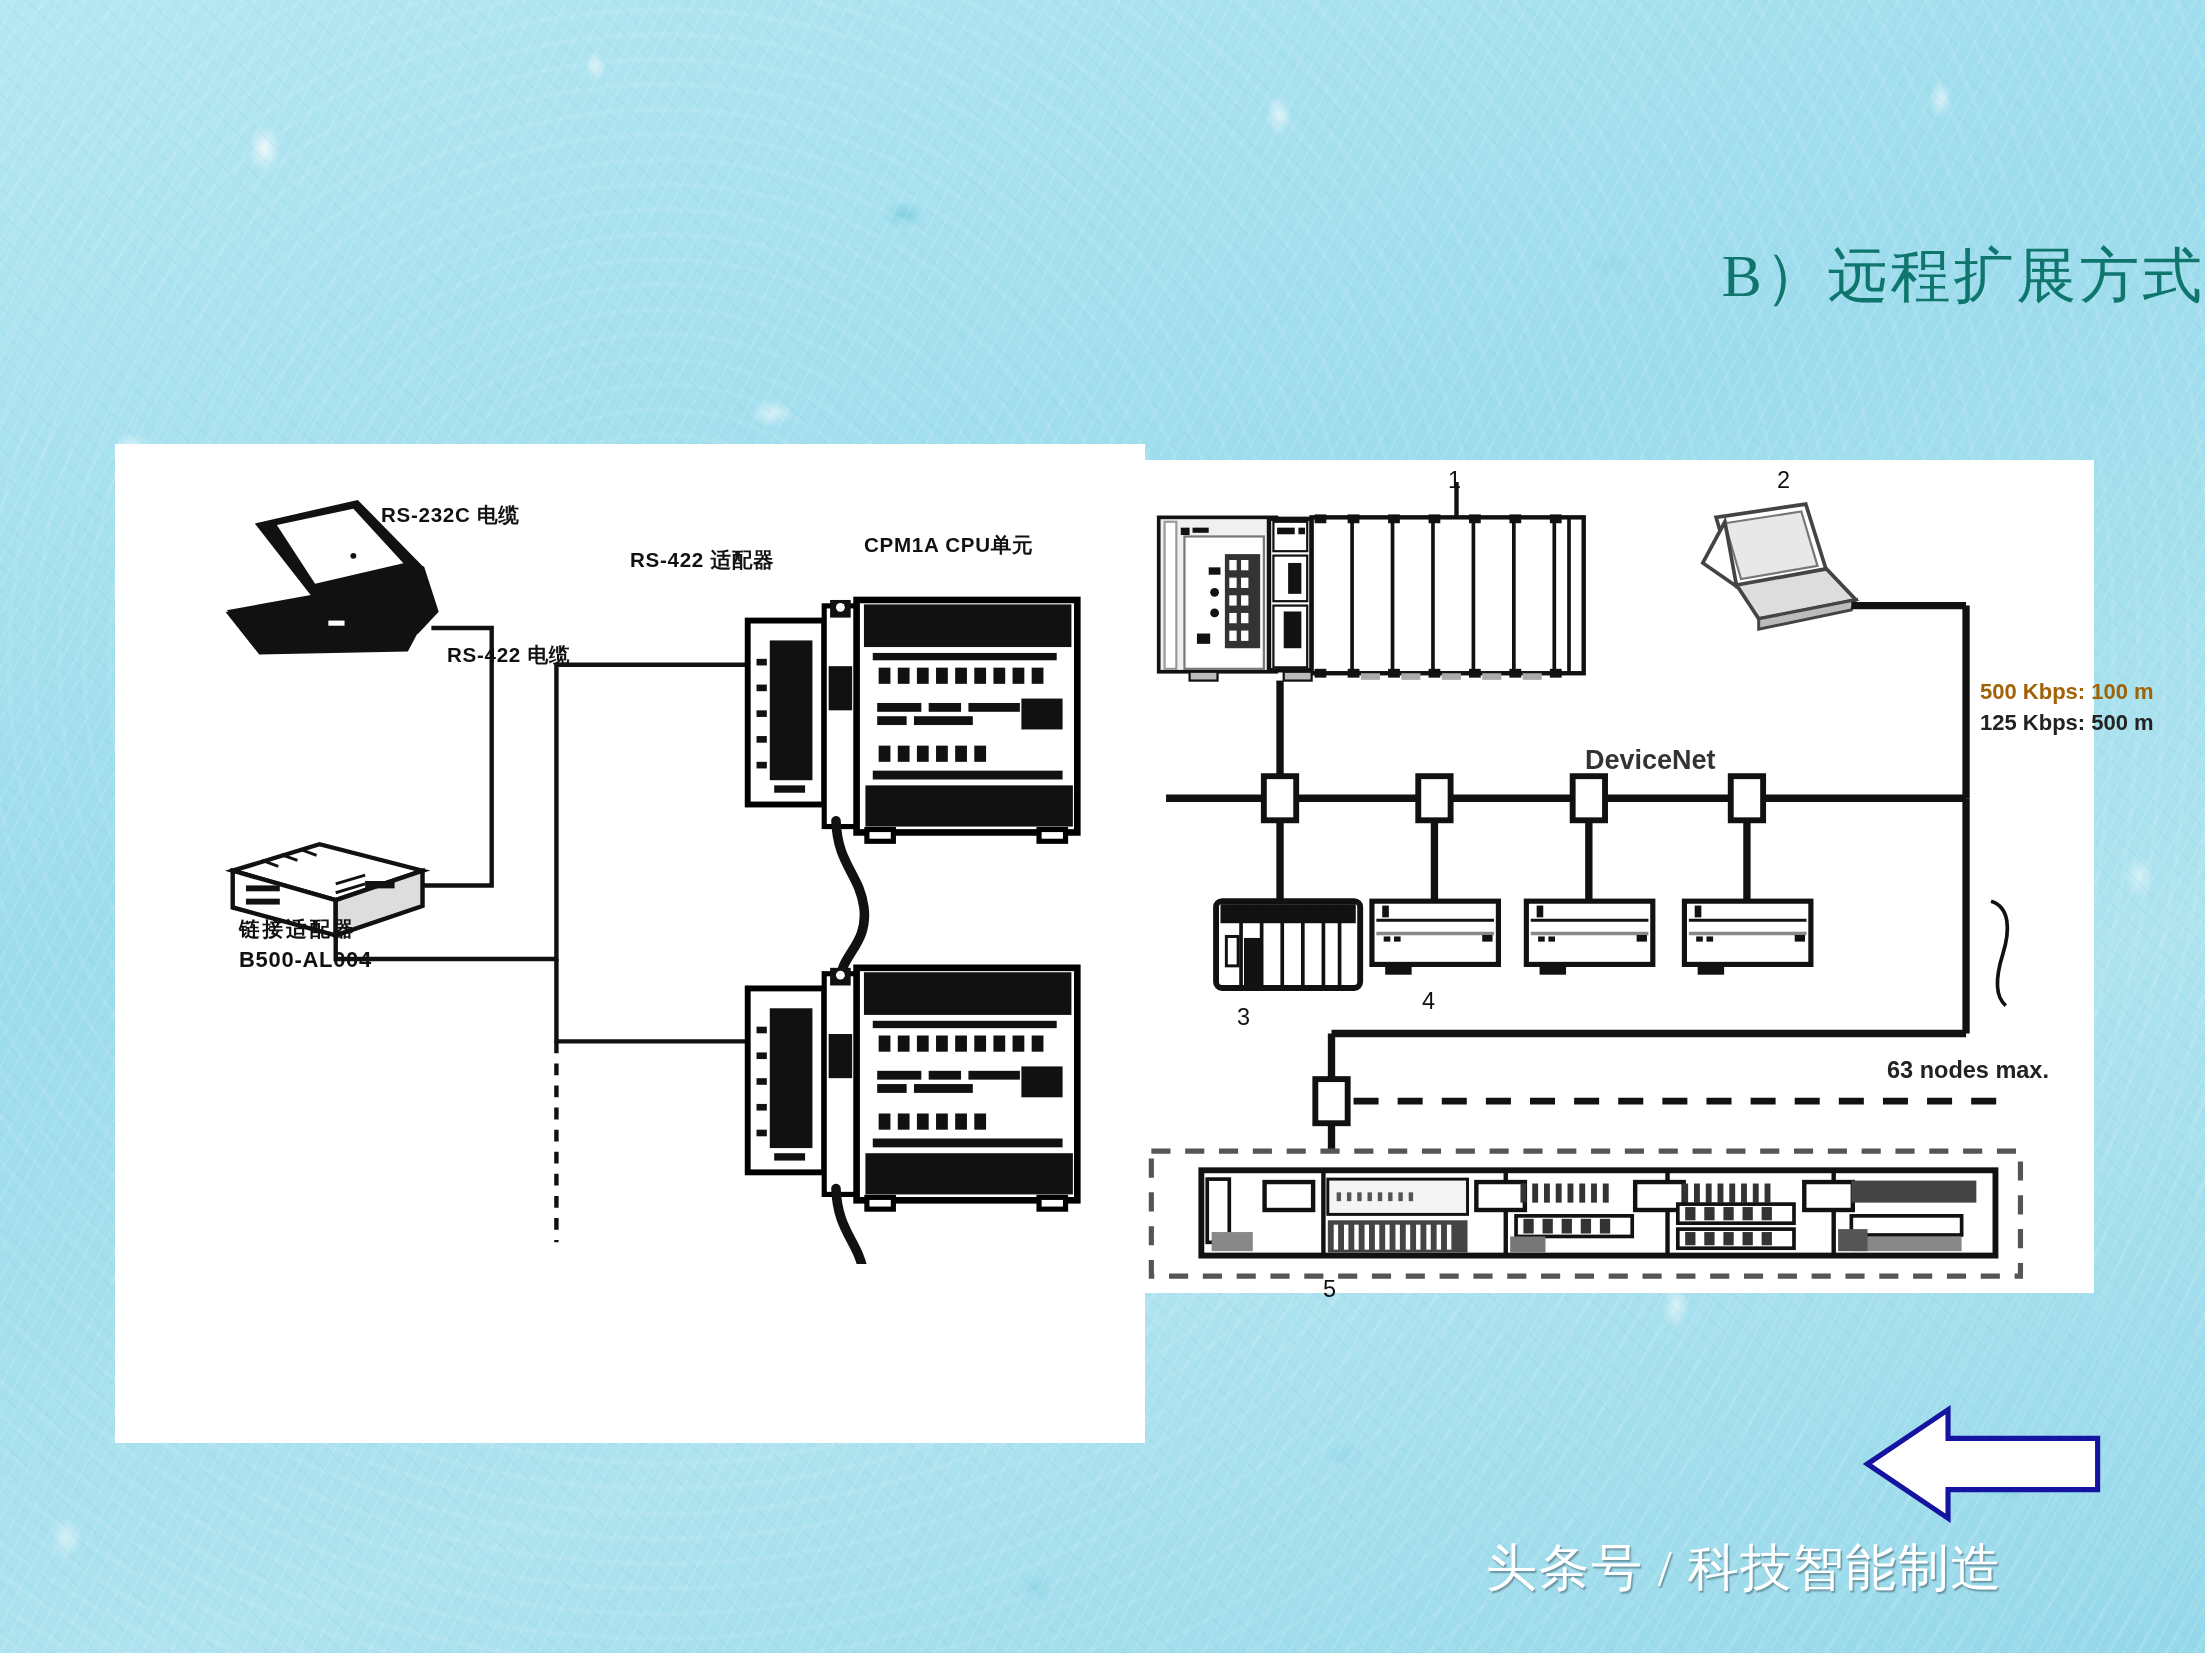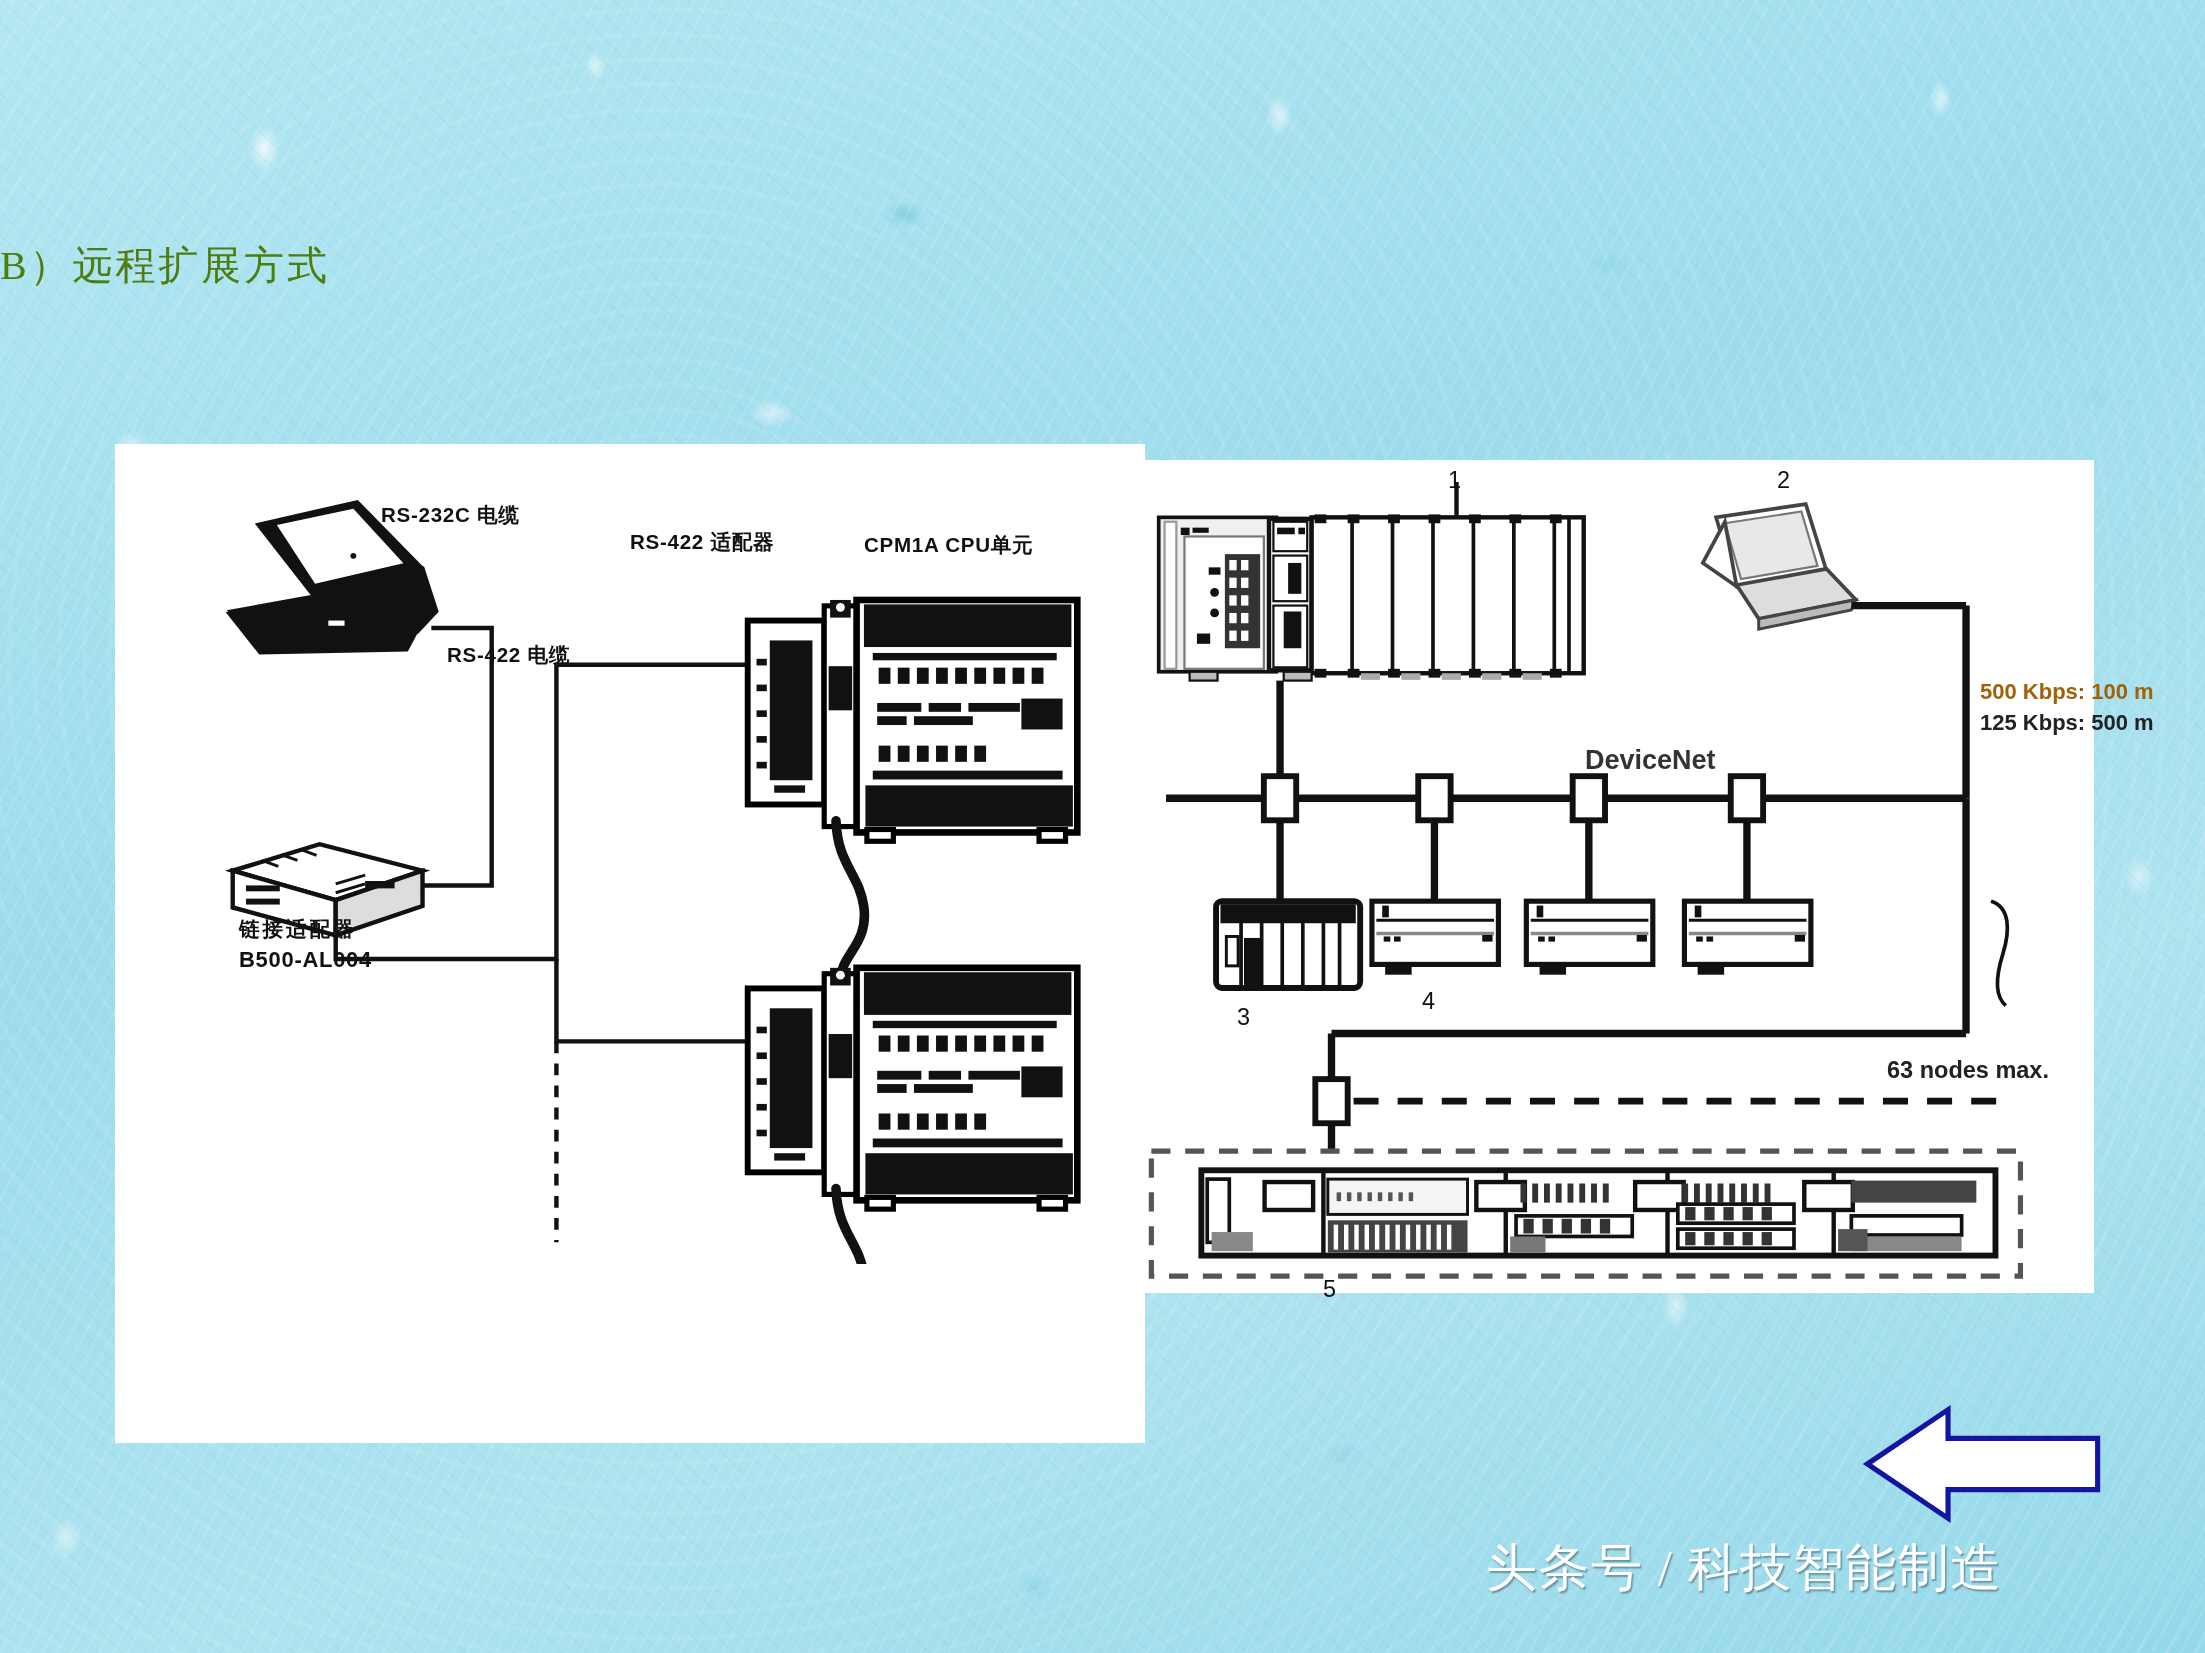--- a/index.html
+++ b/index.html
@@ -50,24 +50,24 @@
     content:"";position:absolute;inset:0;
     background-image:
       repeating-linear-gradient(118deg, rgba(255,255,255,.10) 0 2.2px, rgba(255,255,255,0) 2.2px 12.5px),
       repeating-linear-gradient(44deg, rgba(110,195,215,.12) 0 1.5px, rgba(110,195,215,0) 1.5px 17px),
       repeating-radial-gradient(circle at 30% 40%, rgba(255,255,255,.07) 0 4.4px, rgba(255,255,255,0) 4.4px 25px);
   }
 
   
   #title{
     position:absolute;left:0;right:0;top:246px;
-    text-align:left;
+    text-align:right;
     font-family:"Liberation Serif","DejaVu Serif",serif;
-    font-size:40px;line-height:1;
-    color:#4d7c0f;
+    font-size:60px;line-height:1;
+    color:#0f766e;
     letter-spacing:2.9px;
     white-space:nowrap;
   }
 
   
   .panel{position:absolute;background:#ffffff;}
   #panel-left{left:115px;top:444px;width:1030px;height:999px;}
   #panel-right{left:1144px;top:460px;width:950px;height:833px;}
 
   .fig{position:absolute;inset:0;}
@@ -188,21 +188,21 @@
     <g transform="translate(860,212)">
       <use href="#cpm1a"></use>
     </g>
     <g transform="translate(860,712)">
       <use href="#cpm1a"></use>
     </g>
   </svg>
 
   <div class="lbl lbl-b" style="left:266px;top:57px;font-size:20.6px;letter-spacing:0.7px;">RS-232C 电缆</div>
   <div class="lbl lbl-b" style="left:332px;top:197px;font-size:20.6px;letter-spacing:0.7px;">RS-422 电缆</div>
-  <div class="lbl lbl-b" style="left:515px;top:84px;font-size:20.6px;letter-spacing:0.7px;">RS-422 适配器</div>
+  <div class="lbl lbl-b" style="left:515px;top:102px;font-size:20.6px;letter-spacing:0.7px;">RS-422 适配器</div>
   <div class="lbl lbl-b" style="left:749px;top:87px;font-size:20.6px;letter-spacing:0.7px;">CPM1A CPU单元</div>
   <div class="lbl lbl-b" style="left:124px;top:471px;font-size:20.6px;letter-spacing:2.9px;text-align:center;">链接适配器</div>
   <div class="lbl lbl-b" style="left:124px;top:503px;font-size:22px;letter-spacing:0.7px;">B500-AL004</div>
 </div>
 
 <div class="panel" id="panel-right">
   <svg class="fig" viewBox="0 0 1292 1132" xmlns="http://www.w3.org/2000/svg">
     <defs>
 
       <g id="tap">

